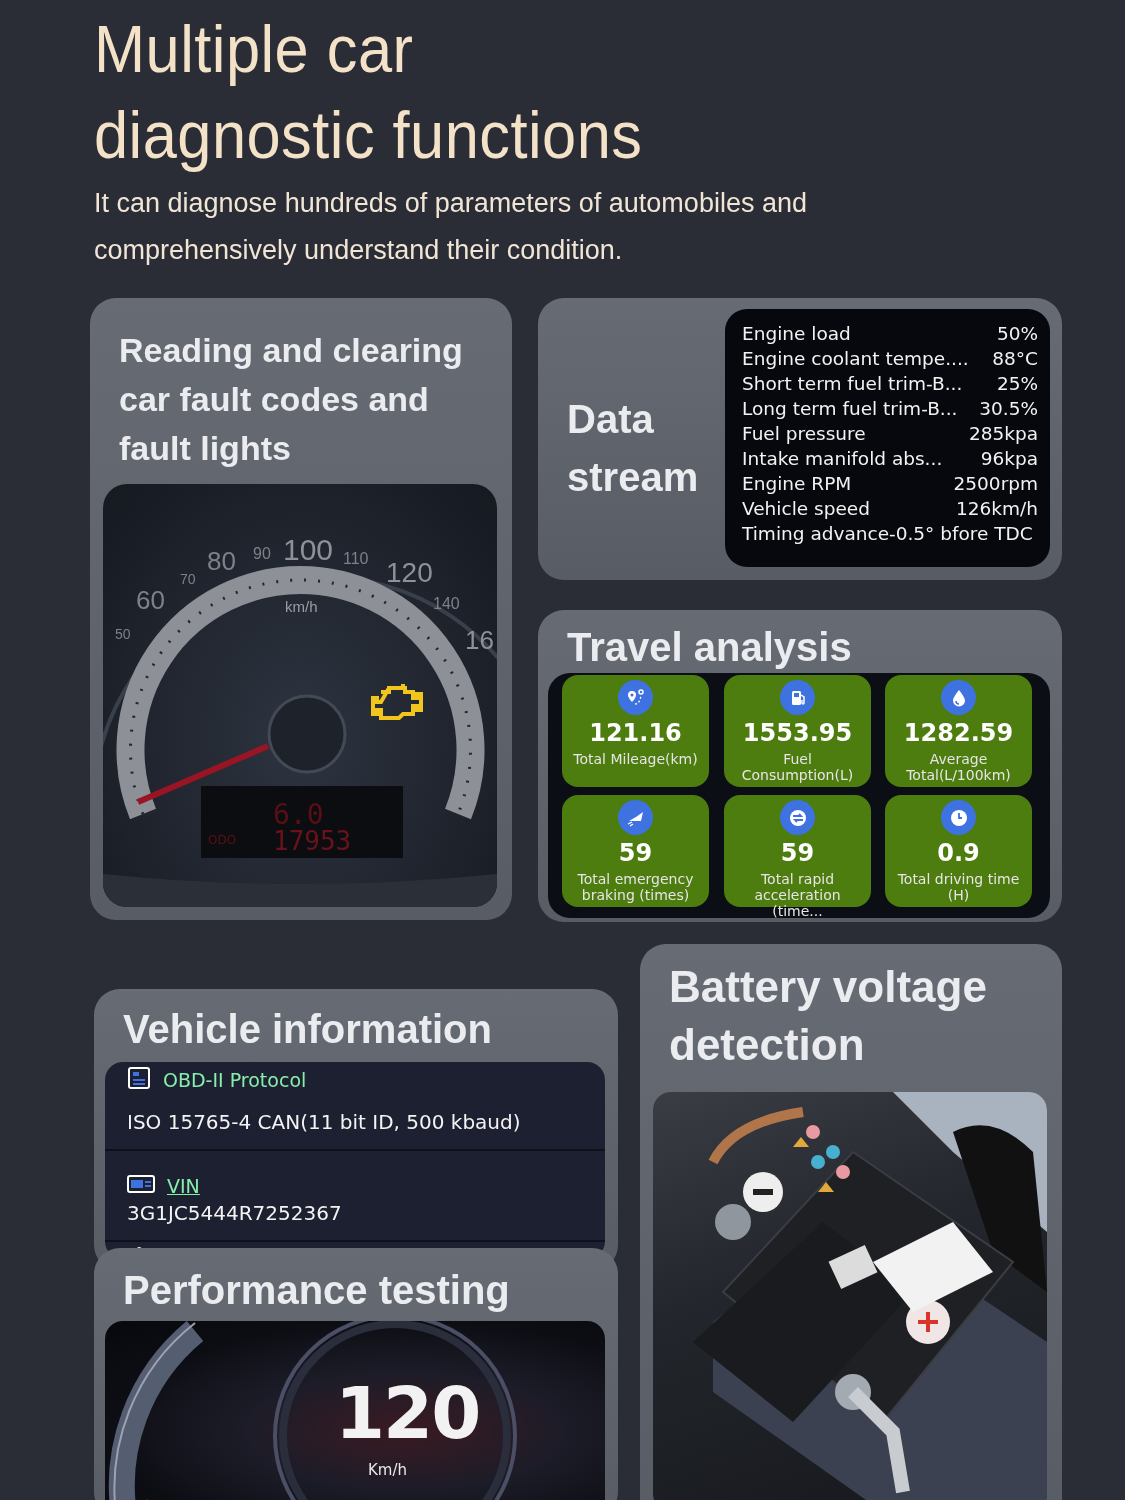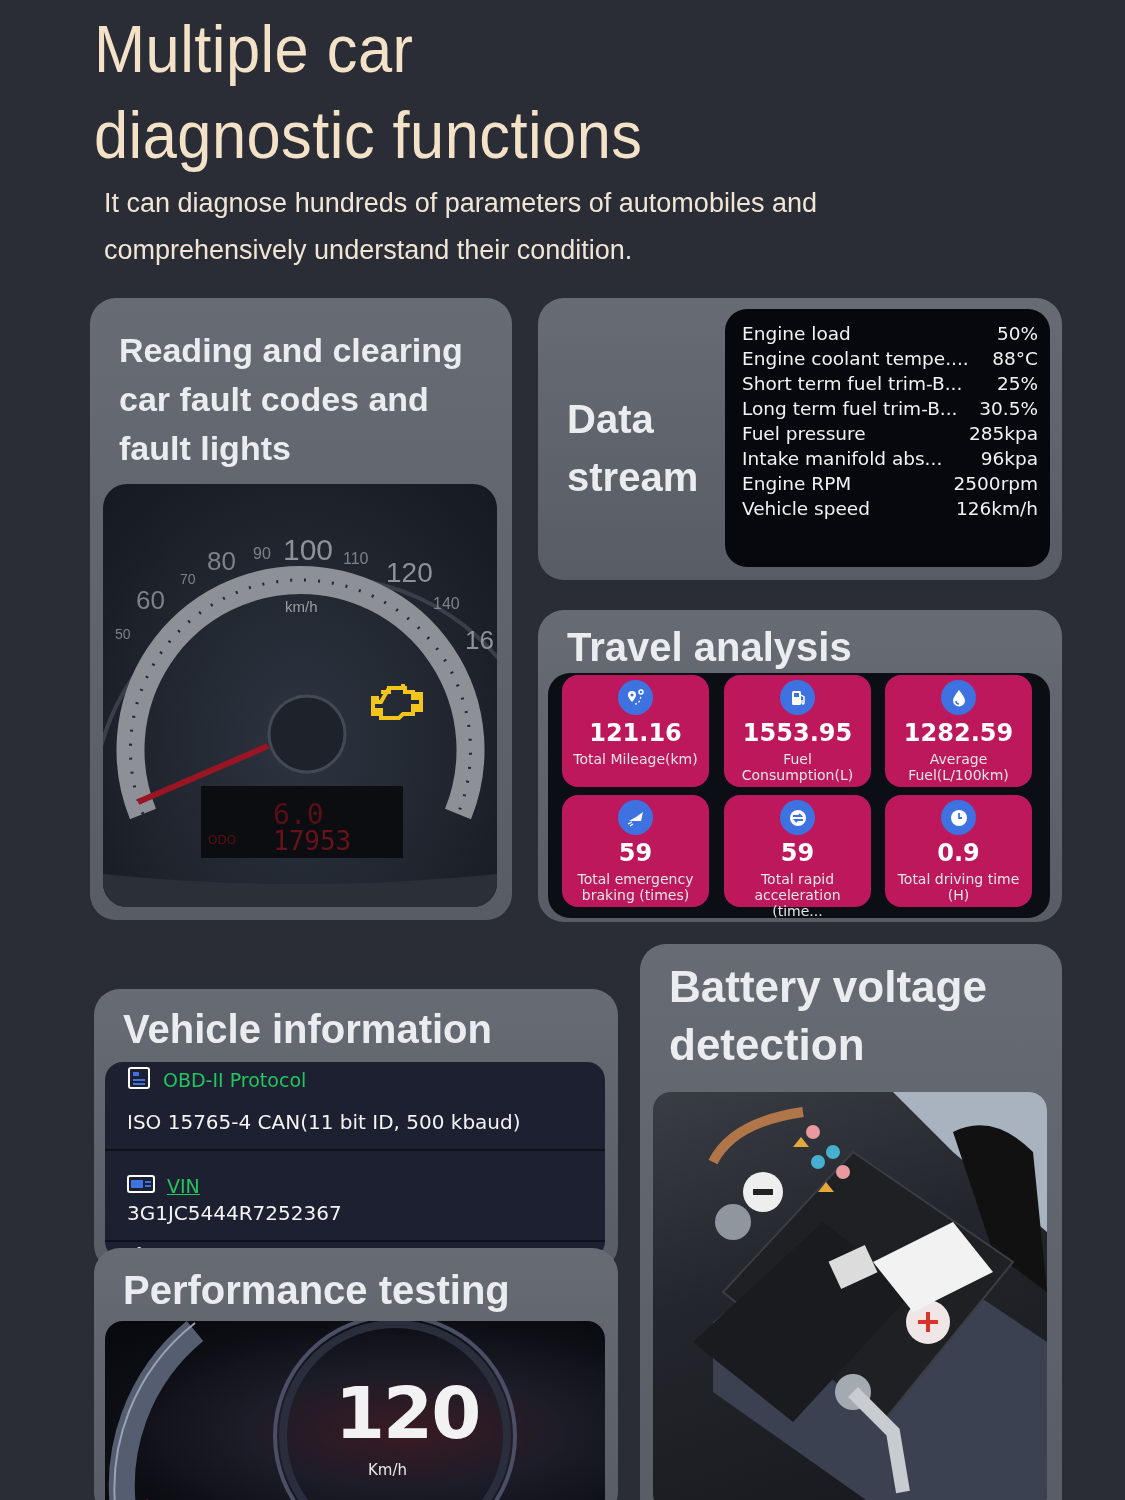--- a/index.html
+++ b/index.html
@@ -2,21 +2,21 @@
 <html><head>
 <meta charset="utf-8">
 <style>
   * { box-sizing: border-box; margin: 0; padding: 0; }
   html, body { width: 1125px; height: 1500px; background: #2a2d35; overflow: hidden; }
   body { position: relative; font-family: "Liberation Sans", sans-serif; color: #eef0f3; }
 
   .hero-title { position: absolute; left: 94px; top: 6px; font-size: 66px; line-height: 86px; font-weight: 400;
     letter-spacing: 0.5px; color: #f3e2c7; transform: scaleX(0.93); transform-origin: left top; }
   .hero-title span { display: block; }
-  .hero-sub { position: absolute; left: 104px; top: 180px; font-size: 27px; line-height: 47px; color: #f1e6d6; }
+  .hero-sub { position: absolute; left: 94px; top: 180px; font-size: 27px; line-height: 47px; color: #f1e6d6; }
   .hero-sub span { display: block; }
 
   .card { position: absolute; background: linear-gradient(180deg, #676b73 0%, #585c64 100%); border-radius: 26px; }
   .card-title { position: absolute; color: #eaecef; font-weight: 700; }
 
   
   #c-fault { left: 90px; top: 298px; width: 422px; height: 622px; }
   #c-fault .card-title { left: 29px; top: 28px; font-size: 34px; line-height: 49px; }
   .dash { position: absolute; left: 13px; top: 186px; width: 394px; height: 423px; border-radius: 24px;
     background: radial-gradient(ellipse at 50% 60%, #2e3440 0%, #1d222b 65%, #151920 100%); overflow: hidden; }
@@ -26,33 +26,33 @@
   #c-stream .card-title { left: 29px; top: 92px; font-size: 40px; line-height: 58px; }
   .stream-box { position: absolute; left: 187px; top: 11px; width: 325px; height: 258px; border-radius: 22px;
     background: #06080d; padding: 12px 12px 0 17px; }
   .stream-row { display: flex; justify-content: space-between; font-family: "DejaVu Sans", sans-serif; font-size: 18.5px;
     line-height: 25px; color: #f2f2f2; white-space: nowrap; align-items: flex-end; }
 
   
   #c-travel { left: 538px; top: 610px; width: 524px; height: 312px; padding-left: 24px; }
   #c-travel .card-title { left: 29px; top: 6px; font-size: 40px; line-height: 62px; }
   .travel-panel { position: absolute; left: 10px; top: 63px; width: 502px; height: 245px; background: #0c0e15; border-radius: 22px; }
-  .tile { position: absolute; width: 147px; height: 112px; border-radius: 16px; background: #be185d; text-align: center; }
+  .tile { position: absolute; width: 147px; height: 112px; border-radius: 16px; background: #4d7c0f; text-align: center; }
   .tile .ic { position: absolute; left: 56px; top: 5px; width: 35px; height: 35px; border-radius: 50%; background: #3d72e0;
     display: flex; align-items: center; justify-content: center; }
   .tile .val { position: absolute; left: 0; right: 0; top: 43px; font-size: 24px; font-weight: 700; line-height: 30px; color: #fff;
     font-family: "DejaVu Sans", sans-serif; }
   .tile .lbl { position: absolute; left: 4px; right: 4px; top: 76px; font-size: 14px; line-height: 16px; color: #e6e6e6;
     font-family: "DejaVu Sans", sans-serif; }
 
   
   #c-vehicle { left: 94px; top: 944px; width: 524px; height: 282px; margin-top: 45px; }
   #c-vehicle .card-title { left: 29px; top: 12px; font-size: 40px; line-height: 56px; }
   .vinfo { position: absolute; left: 11px; top: 73px; width: 500px; height: 197px; background: #1d2030; border-radius: 18px; overflow: hidden; }
-  .vrow-head { position: absolute; left: 22px; display: flex; align-items: center; gap: 12px; font-size: 19px; color: #22c55e;
+  .vrow-head { position: absolute; left: 22px; display: flex; align-items: center; gap: 12px; font-size: 19px; color: #86efac;
     font-family: "DejaVu Sans", sans-serif; }
   .vrow-val { position: absolute; left: 22px; font-size: 20px; color: #f3f3f3; font-family: "DejaVu Sans", sans-serif; }
   .vdiv { position: absolute; left: 0; right: 0; height: 2px; background: #0f111a; }
 
   
   #c-perf { left: 94px; top: 1248px; width: 524px; height: 270px; }
   #c-perf .card-title { left: 29px; top: 14px; font-size: 40px; line-height: 56px; }
   .perf-img { position: absolute; left: 11px; top: 73px; width: 500px; height: 200px; border-radius: 18px; overflow: hidden;
     background: radial-gradient(ellipse at 60% 55%, #3a1a22 0%, #1c1c28 38%, #0d0e14 70%, #07080c 100%); }
 
@@ -141,20 +141,24 @@
         <span>96kpa</span>
       </div>
     <div class="stream-row">
         <span>Engine RPM</span>
         <span>2500rpm</span>
       </div>
     <div class="stream-row">
         <span>Vehicle speed</span>
         <span>126km/h</span>
       </div>
+    <div class="stream-row">
+        <span>Timing advance-0.5° bfore TDC</span>
+        <span></span>
+      </div>
   </div>
 </section>
 
 <section class="card" id="c-travel">
   <div class="card-title">Travel analysis</div>
   <div class="travel-panel">
     <div class="tile" style="left:14px; top:2px;">
       <div class="ic">
         <svg width="20" height="20" viewBox="0 0 20 20">
             <path d="M6 3a4 4 0 0 1 4 4c0 3-4 7-4 7S2 10 2 7a4 4 0 0 1 4-4z" fill="#fff"></path>
@@ -178,21 +182,21 @@
       <div class="lbl">Fuel Consumption(L)</div>
     </div>
     <div class="tile" style="left:337px; top:2px;">
       <div class="ic">
         <svg width="16" height="18" viewBox="0 0 16 18">
             <path d="M8 1 C8 1 2 8 2 11.5 a6 6 0 0 0 12 0 C14 8 8 1 8 1z" fill="#fff"></path>
             <path d="M5 12 a3 3 0 0 0 3 3" fill="none" stroke="#3d72e0" stroke-width="1.5"></path>
           </svg>
       </div>
       <div class="val">1282.59</div>
-      <div class="lbl">Average Fuel(L/100km)</div>
+      <div class="lbl">Average Total(L/100km)</div>
     </div>
     <div class="tile" style="left:14px; top:122px;">
       <div class="ic">
         <svg width="20" height="18" viewBox="0 0 20 18">
             <path d="M3 12 L10 8 L17 3 L15 12 L9 12 Z" fill="#fff"></path>
             <path d="M2 15 l4 -2 M4 17 l3 -2" stroke="#fff" stroke-width="1.3"></path>
           </svg>
       </div>
       <div class="val">59</div>
       <div class="lbl">Total emergency braking (times)</div>

